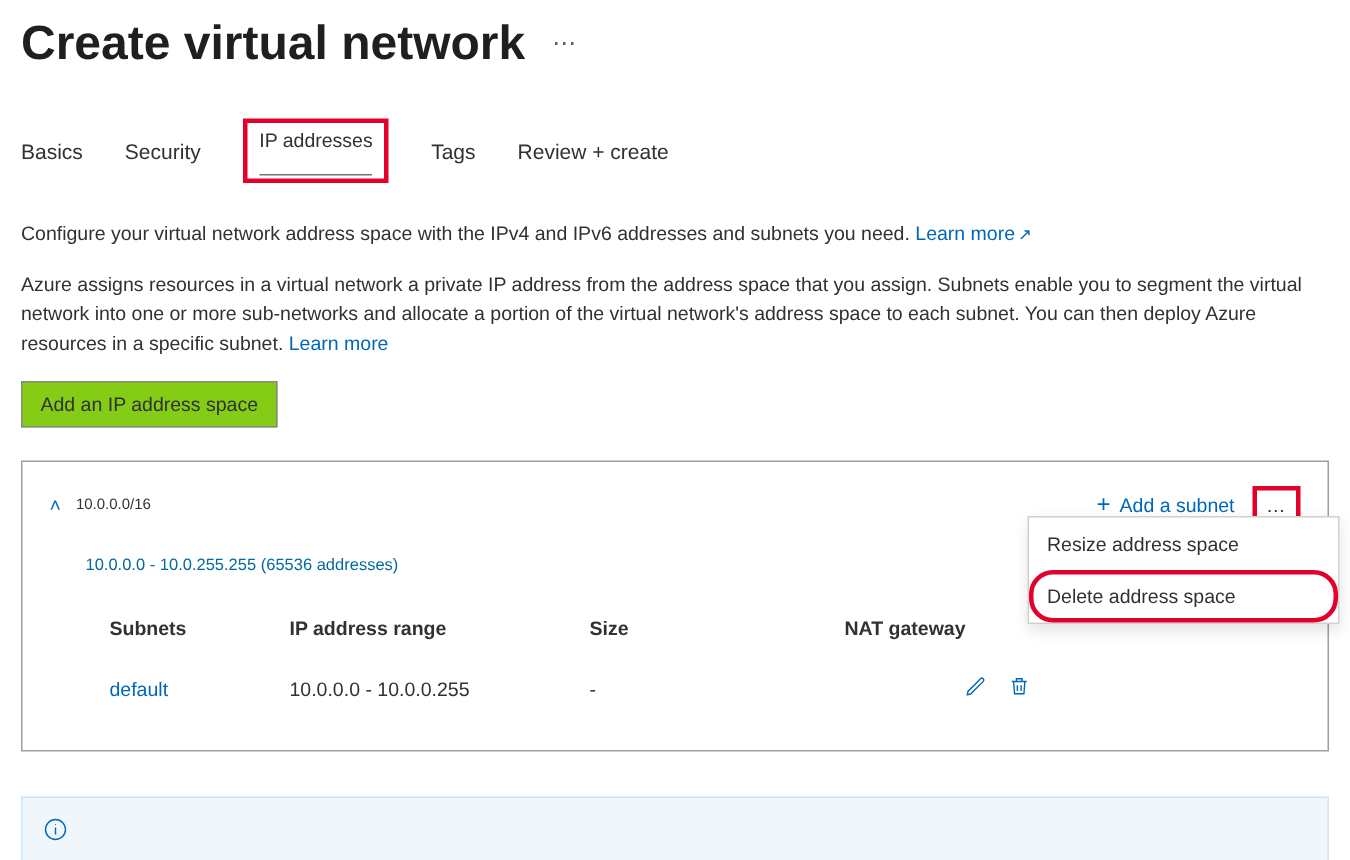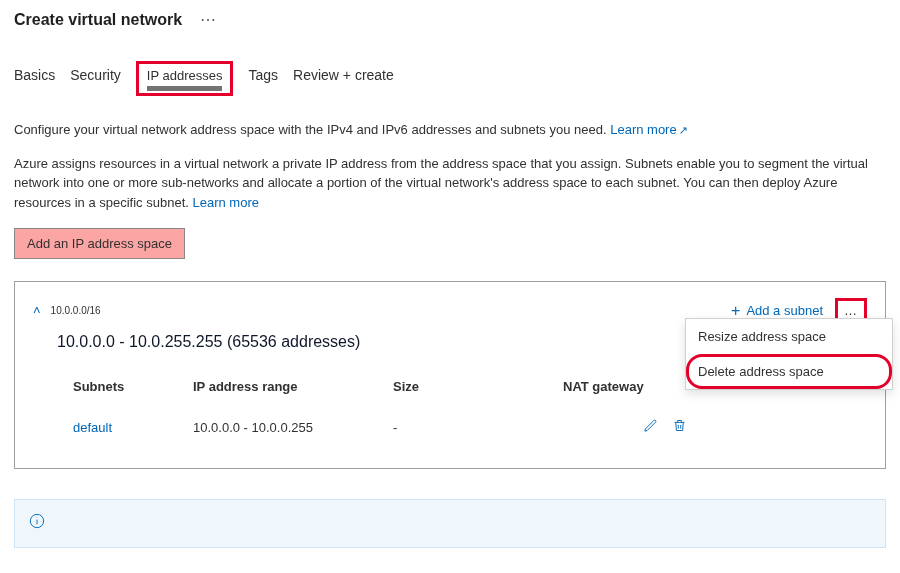--- a/index.html
+++ b/index.html
@@ -1,38 +1,38 @@
 <!DOCTYPE html>
 <html><head>
   <meta charset="utf-8">
   <style>
     * { box-sizing: border-box; margin: 0; padding: 0; }
     body { font-family: "Segoe UI", Arial, sans-serif; font-size: 13px; color: #323130; background: #fff; width: 900px; padding: 10px 14px; }
     .title-row { display: flex; align-items: center; gap: 18px; }
-    .page-title { font-size: 16px; font-weight: 600; color: #201f1e; }
+    .page-title { font-size: 32px; font-weight: 600; color: #201f1e; }
     .more-dots { color: #605e5c; font-size: 16px; letter-spacing: 1px; cursor: pointer; }
-    .tabs { display: flex; gap: 15px; margin-top: 32px; border-bottom: none; }
+    .tabs { display: flex; gap: 28px; margin-top: 32px; border-bottom: none; align-items: center; }
     .tab { font-size: 14px; color: #323130; padding: 6px 0; cursor: pointer; }
     .tab-active-box { border: 3px solid #e3002b; padding: 4px 8px 2px 8px; }
-    .tab-active-inner { border-bottom: 5px solid #737373; padding-bottom: 3px; font-weight: 400; }
+    .tab-active-inner { border-bottom: 1px solid #737373; padding-bottom: 15px; font-weight: 400; }
     .intro { margin-top: 24px; line-height: 1.5; color: #323130; }
     .link { color: #0067b8; text-decoration: none; cursor: pointer; }
     .ext-icon { font-size: 11px; margin-left: 2px; color: #0067b8; }
     .para2 { margin-top: 14px; line-height: 1.5; }
-    .add-space-btn { margin-top: 16px; border: 1px solid #8a8886; background: #fca5a5; padding: 7px 12px; font-size: 13px; color: #323130; cursor: pointer; }
+    .add-space-btn { margin-top: 16px; border: 1px solid #8a8886; background: #84cc16; padding: 7px 12px; font-size: 13px; color: #323130; cursor: pointer; }
     .space-card { margin-top: 22px; border: 1px solid #a19f9d; padding: 16px 18px 22px 18px; position: relative; }
     .space-header { display: flex; align-items: center; justify-content: space-between; }
     .space-left { display: flex; align-items: center; gap: 10px; }
     .chevron { color: #0067b8; font-size: 13px; cursor: pointer; }
     .space-name { font-size: 10px; color: #323130; }
     .space-right { display: flex; align-items: center; gap: 12px; }
     .add-subnet { display: flex; align-items: center; gap: 6px; color: #0067b8; cursor: pointer; }
     .plus { font-size: 16px; font-weight: 300; }
     .ctx-trigger { border: 3px solid #e3002b; padding: 2px 6px; cursor: pointer; color: #323130; letter-spacing: 1px; }
-    .space-range { margin-top: 10px; margin-left: 24px; color: #0f172a; font-size: 16px; }
+    .space-range { margin-top: 22px; margin-left: 24px; color: #0369a1; font-size: 11px; }
     .subnet-table { margin-top: 28px; margin-left: 40px; }
     .sub-head, .sub-row { display: grid; grid-template-columns: 110px 190px 160px 130px 1fr; align-items: center; column-gap: 10px; }
     .sub-head { font-weight: 600; color: #323130; font-size: 13px; padding-bottom: 14px; }
     .sub-row { padding: 10px 0; }
     .subnet-name { color: #0067b8; cursor: pointer; }
     .row-actions { display: flex; justify-content: flex-end; gap: 14px; padding-right: 6px; }
     .icon-btn { color: #0067b8; cursor: pointer; }
     .icon-btn svg { stroke: #0067b8; fill: none; stroke-width: 1.5; }
     .ctx-menu { position: absolute; top: 36px; right: -8px; background: #fff; border: 1px solid #d0d0d0; box-shadow: 0 4px 10px rgba(0,0,0,0.12); width: 208px; z-index: 10; }
     .ctx-item { padding: 10px 12px; font-size: 13px; color: #323130; cursor: pointer; }

